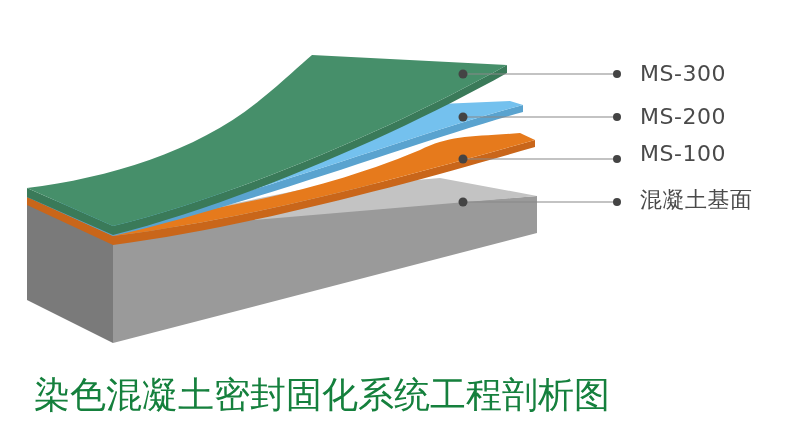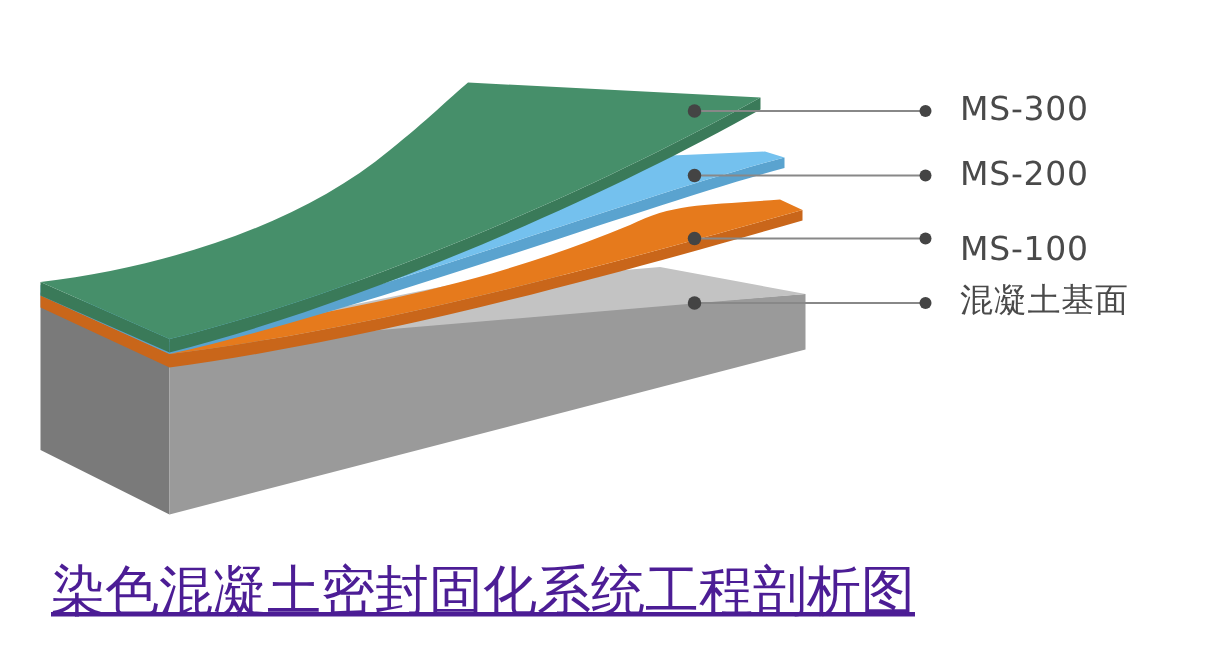--- a/index.html
+++ b/index.html
@@ -1,19 +1,19 @@
 <!DOCTYPE html>
 <html><head>
 <meta charset="utf-8">
 <style>
   html, body { margin: 0; padding: 0; background: #ffffff; }
   body { width: 812px; height: 444px; position: relative; overflow: hidden; font-family: "DejaVu Sans", "Liberation Sans", sans-serif; }
   .diagram { position: absolute; left: 0; top: 0; width: 812px; height: 444px; }
   .label { position: absolute; left: 640px; font-size: 22px; color: #4a4a4a; line-height: 24px; letter-spacing: 0.5px; white-space: nowrap; }
-  .title { position: absolute; left: 34px; top: 373px; font-size: 36px; color: #4c1d95; letter-spacing: 0px; white-space: nowrap; line-height: 44px; text-decoration: underline; }
+  .title { position: absolute; left: 34px; top: 373px; font-size: 36px; color: #15803d; letter-spacing: 0px; white-space: nowrap; line-height: 44px; }
 </style>
 </head>
 <body>
 
 <svg class="diagram" viewBox="0 0 812 444" xmlns="http://www.w3.org/2000/svg">
 
   <g>
 
     <polygon points="27,195 113,228 113,343 27,300" fill="#7a7a7a"></polygon>
 
@@ -52,16 +52,16 @@
     <circle cx="617" cy="159" r="4" fill="#444444"></circle>
 
     <line x1="463" y1="202" x2="617" y2="202" stroke="#888888" stroke-width="1.2"></line>
     <circle cx="463" cy="202" r="4.5" fill="#444444"></circle>
     <circle cx="617" cy="202" r="4" fill="#444444"></circle>
   </g>
 </svg>
 
 <div class="label" style="top:62px;">MS-300</div>
 <div class="label" style="top:105px;">MS-200</div>
-<div class="label" style="top:155px;">MS-100</div>
+<div class="label" style="top:142px;">MS-100</div>
 <div class="label" style="top:190px;font-family:Liberation Mono, monospace;">混凝土基面</div>
 
 <div class="title">染色混凝土密封固化系统工程剖析图</div>
 
 </body></html>

